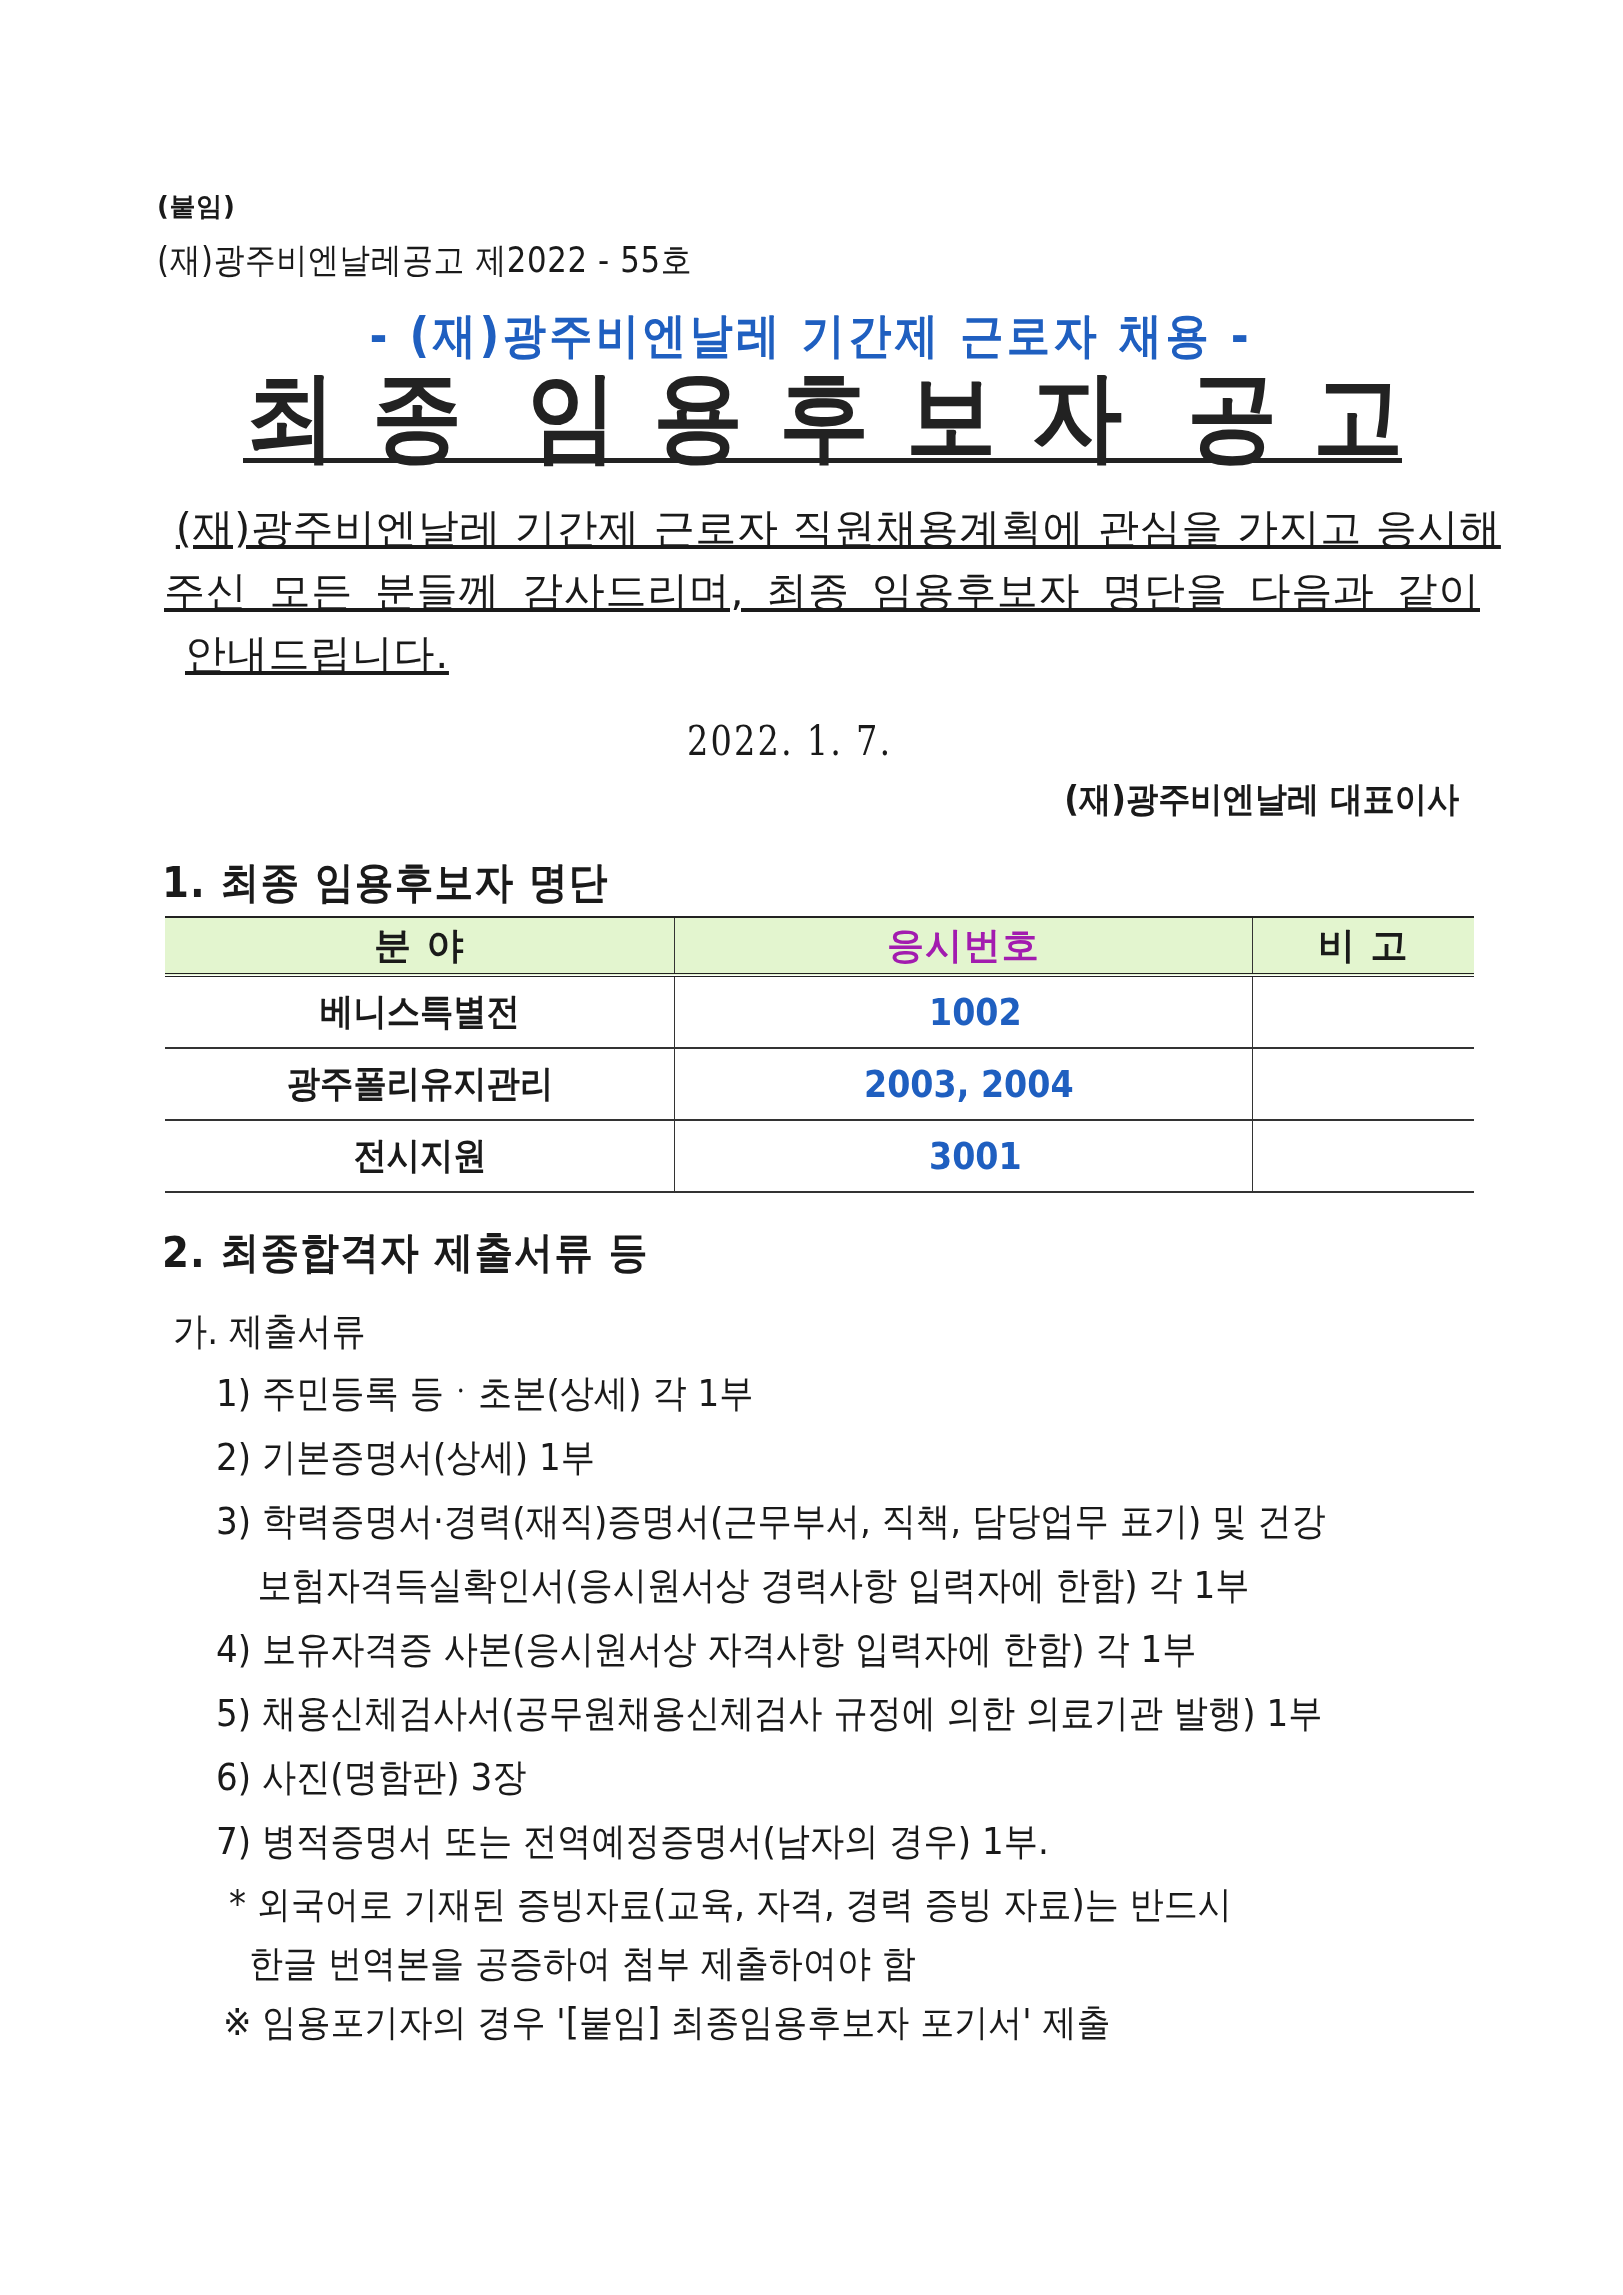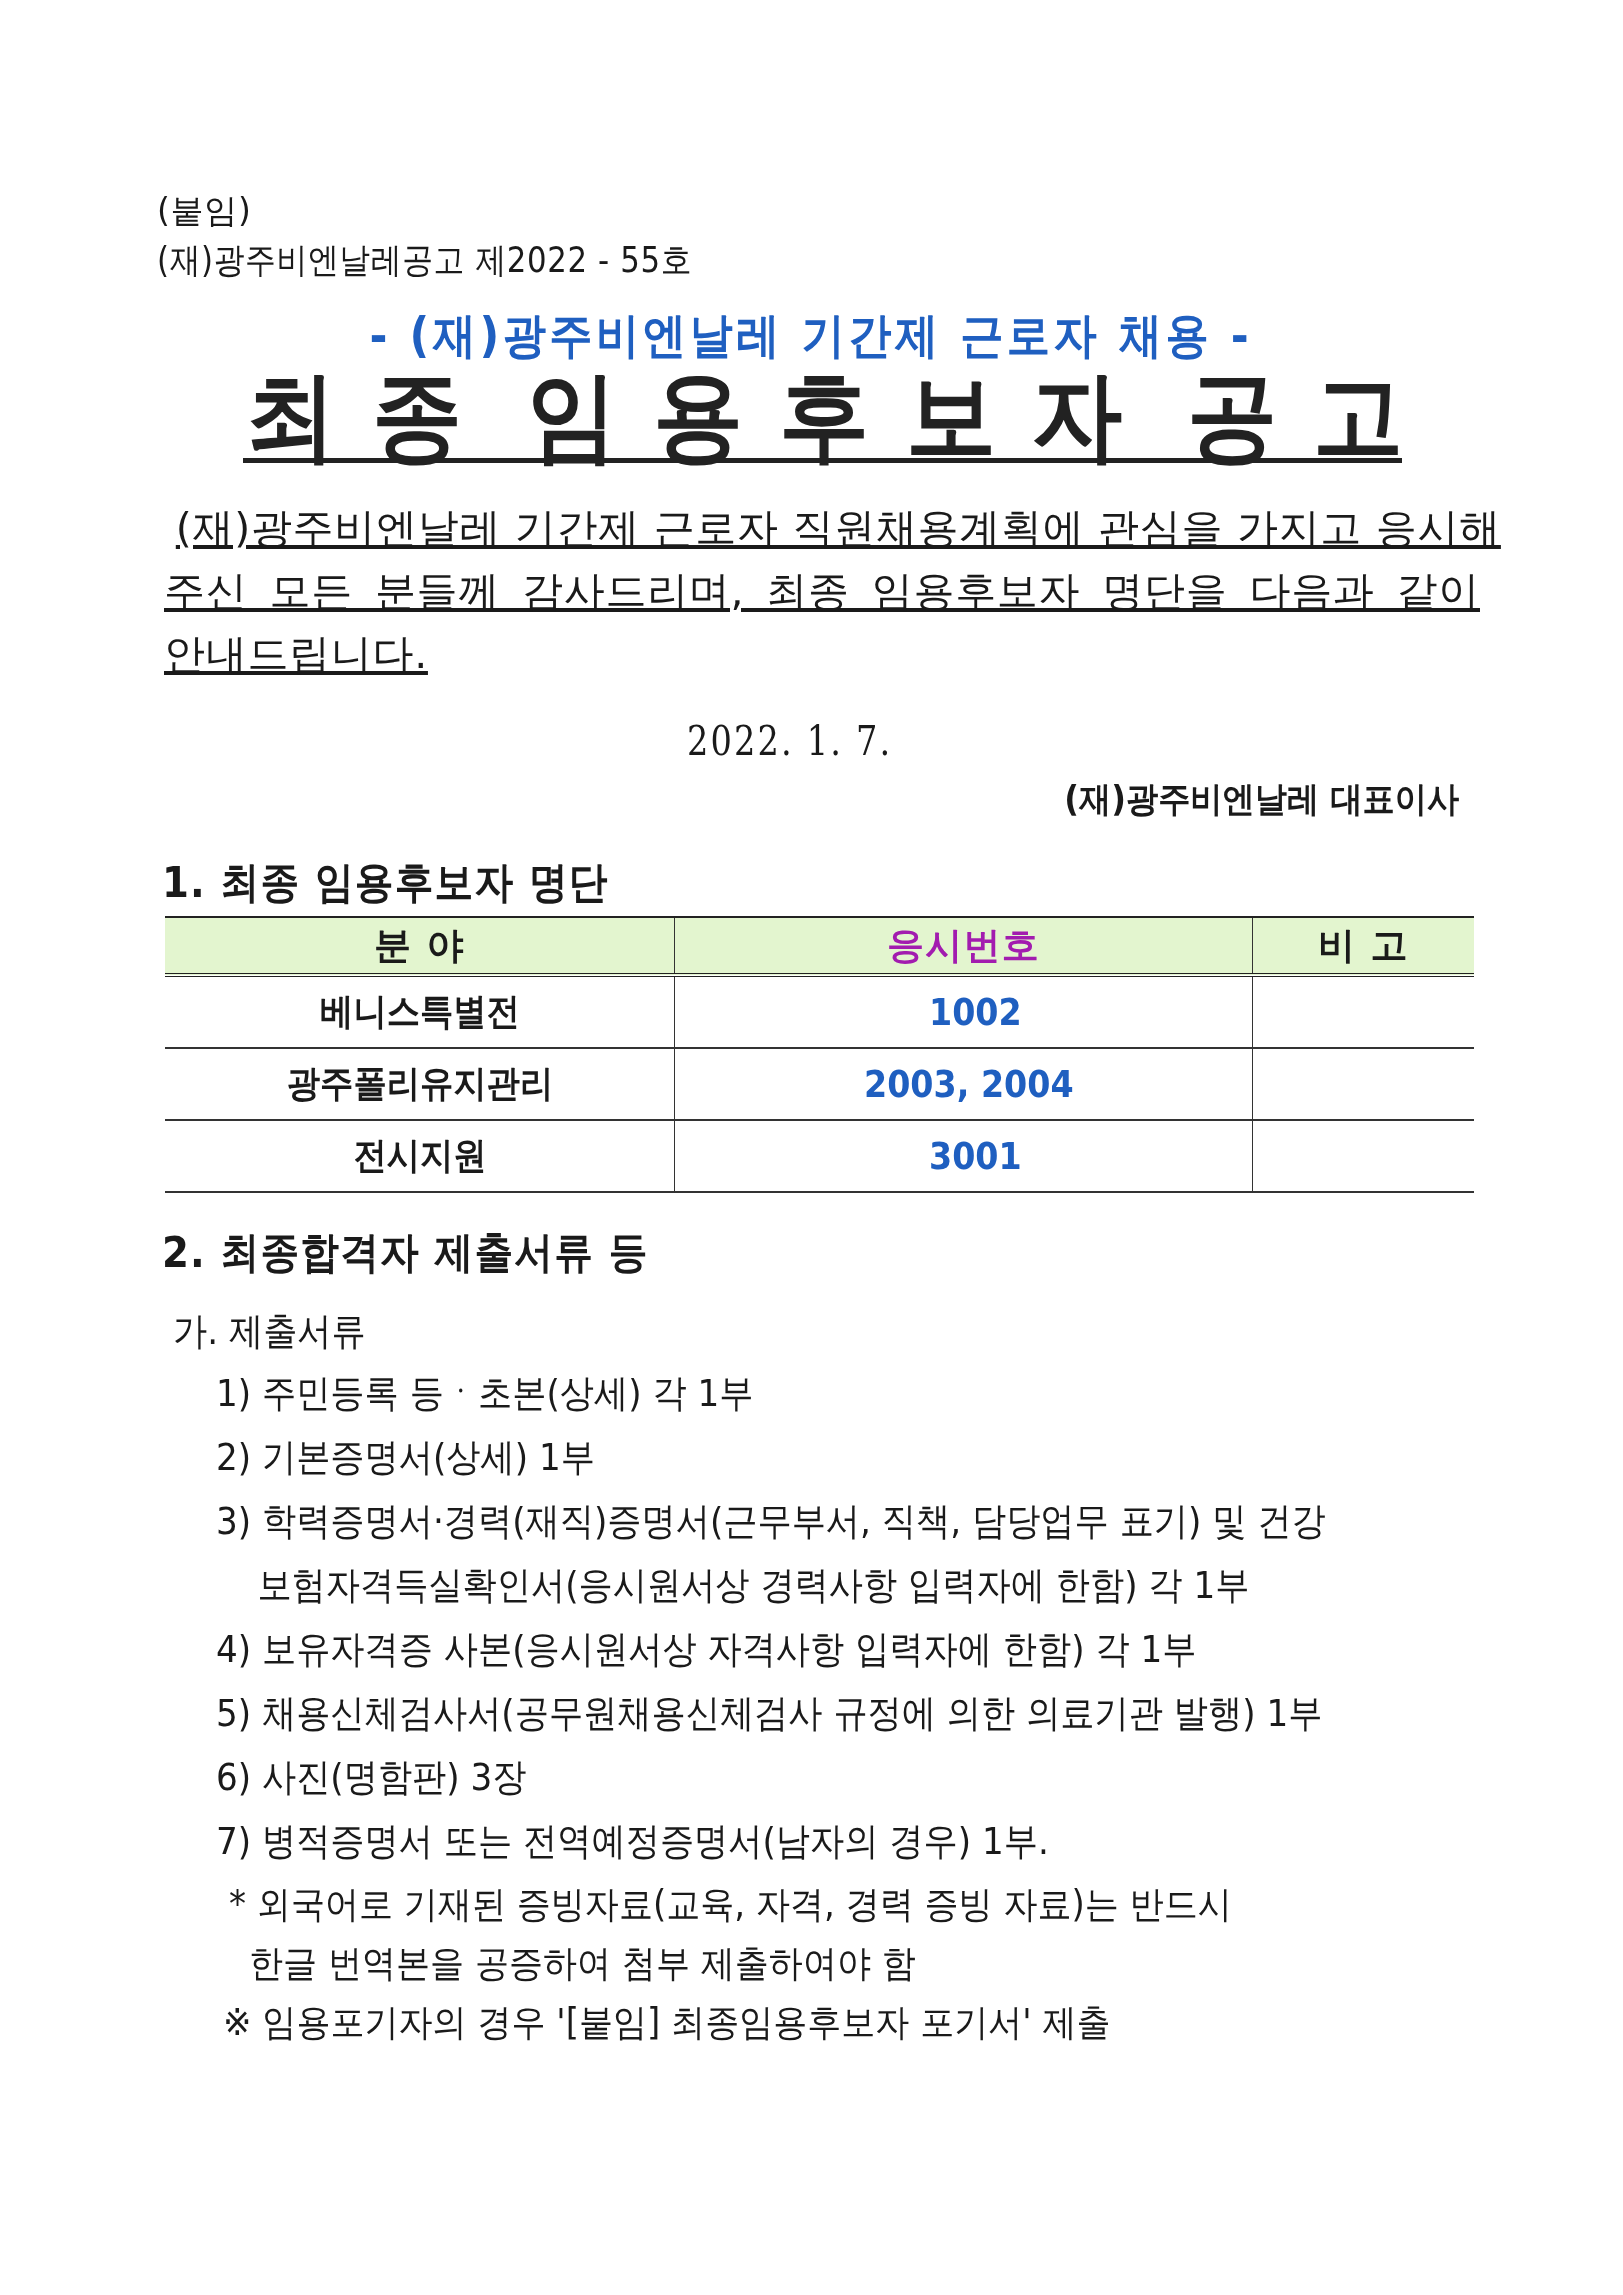--- a/index.html
+++ b/index.html
@@ -12,21 +12,21 @@
       height: 2295px;
       position: relative;
       overflow: hidden;
       font-family: "DejaVu Sans", "Liberation Sans", sans-serif;
       color: #1a1a1a;
     }
     .abs { position: absolute; white-space: nowrap; }
 
     .attach-label {
       left: 157px; top: 189px;
-      font-size: 33px; font-weight: normal; letter-spacing: 0.7px;
+      font-size: 26px; font-weight: bold; letter-spacing: 0.7px;
     }
     .notice-number {
       left: 157px; top: 237px;
       font-size: 35px; font-weight: normal; letter-spacing: 0.7px;
       transform: scaleX(0.88); transform-origin: left center;
     }
     .subtitle {
       left: 0; width: 1623px; text-align: center; top: 304px;
       font-size: 48px; font-weight: bold; color: #1f5fc0;
       letter-spacing: 3.9px;
@@ -46,21 +46,21 @@
     }
 
     .intro {
       left: 164px; top: 497px; width: 1316px;
       font-size: 41px; line-height: 63px;
       white-space: normal;
       letter-spacing: 0.7px;
       text-decoration: underline;
     }
     .intro-line { display: block; white-space: nowrap; text-align: justify; text-align-last: justify; }
-    .intro-line.last { text-align-last: left; }
+    .intro-line.last { text-align-last: left; margin-left: 21px; }
     .intro-line.indent { padding-left: 11.8px; }
 
     .date {
       left: 687px; top: 717px;
       font-size: 41px; letter-spacing: 2.6px;
       font-family: "DejaVu Serif", "Liberation Serif", serif;
       transform: scaleX(0.82); transform-origin: left center;
     }
     .signature {
       right: 164px; top: 776px;

